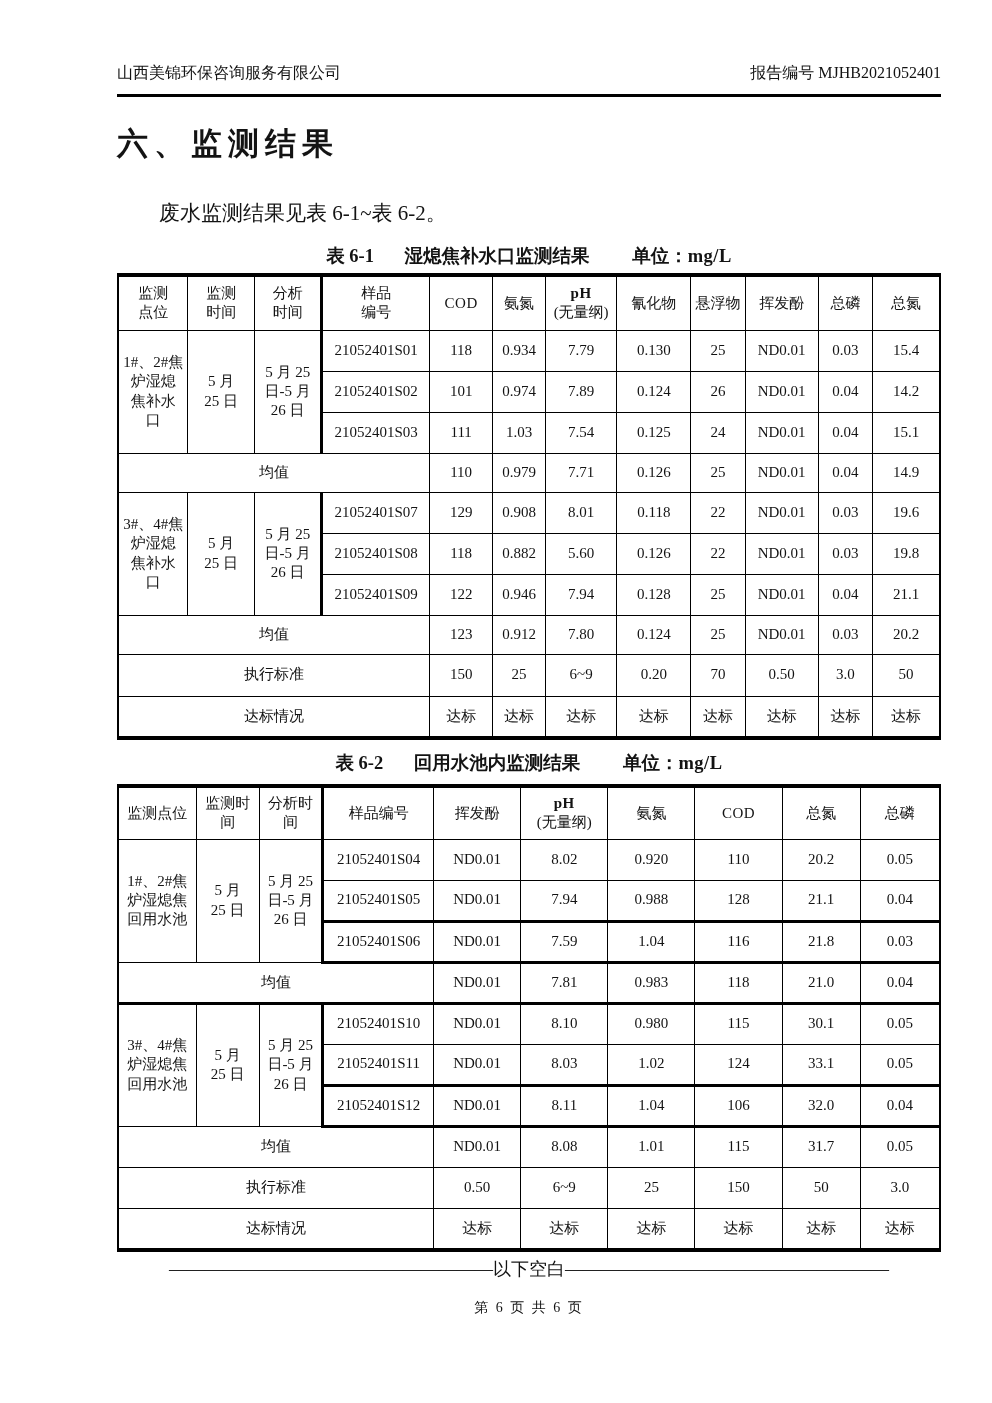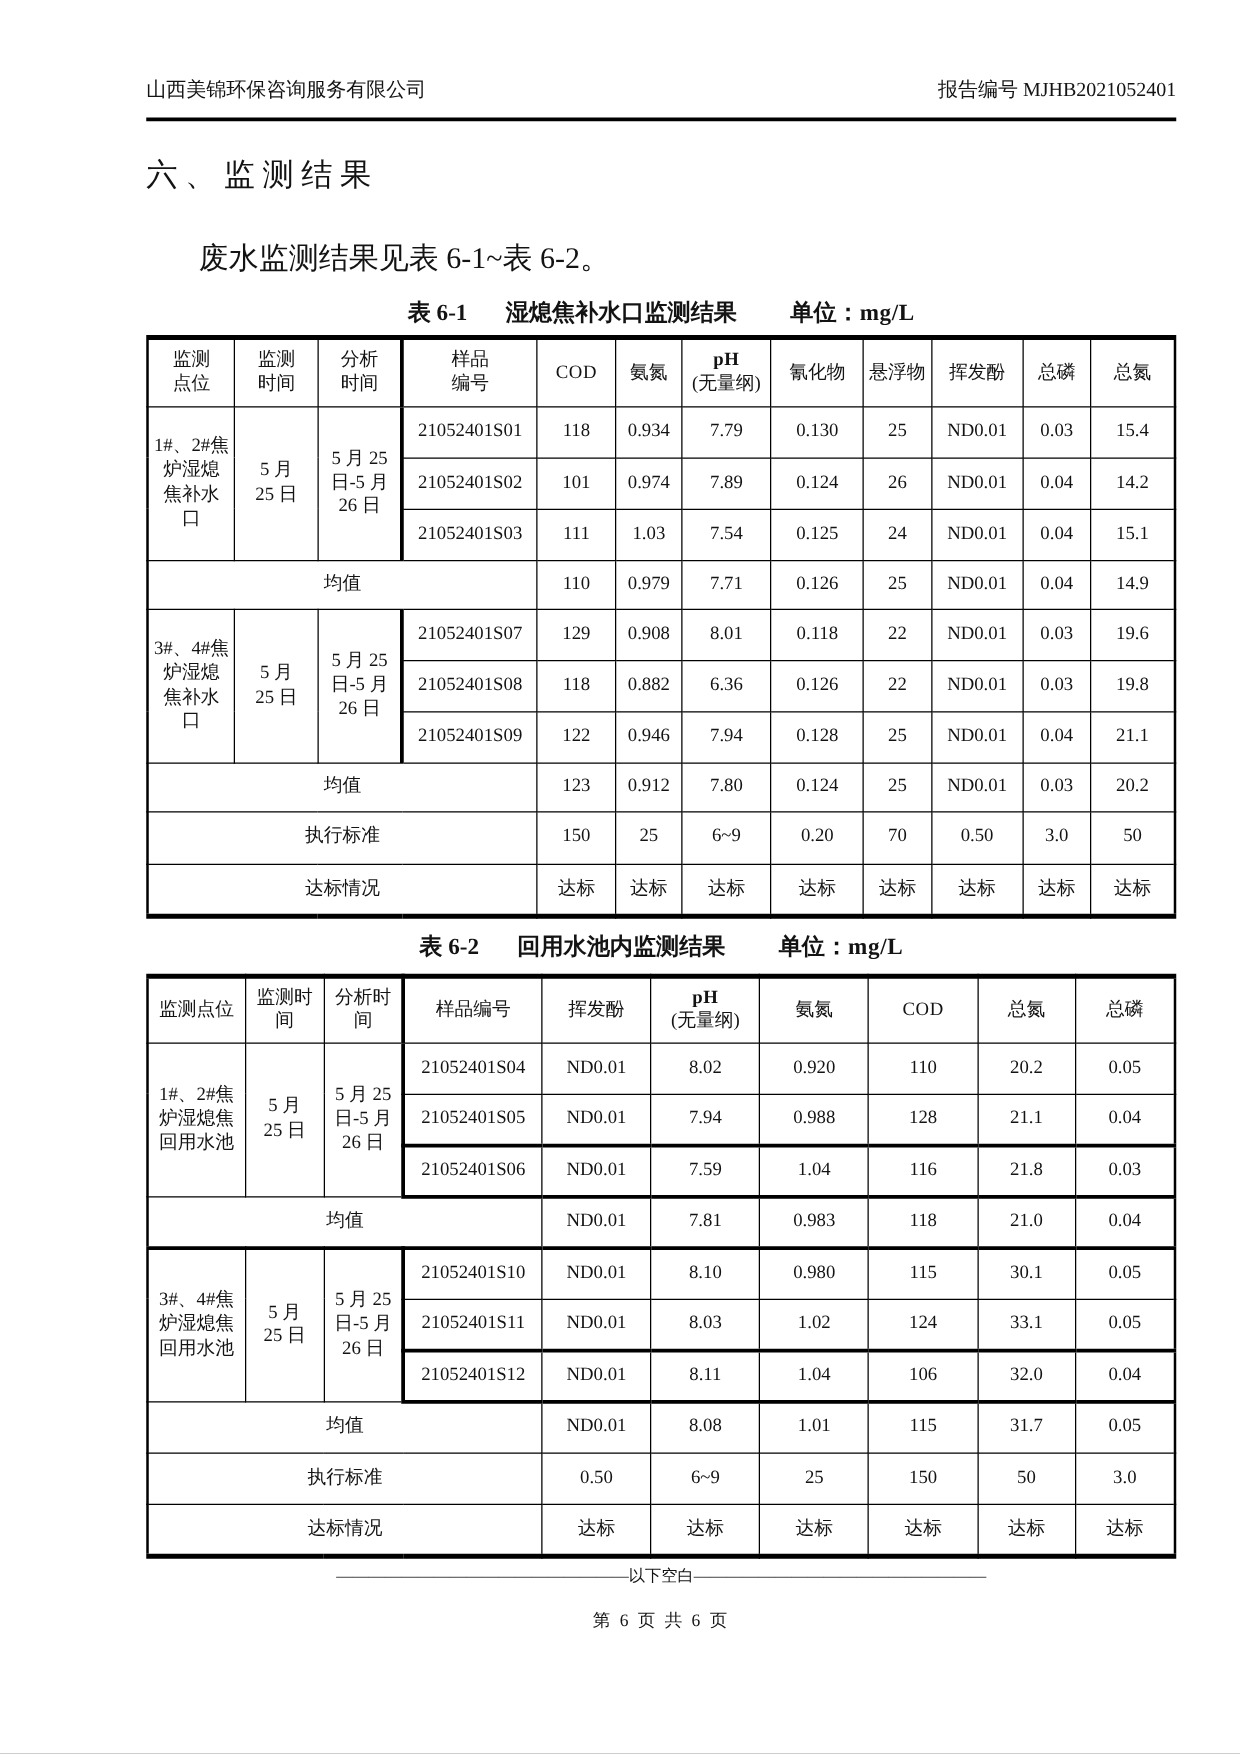--- a/index.html
+++ b/index.html
@@ -6,22 +6,22 @@
   .page{
     width:992px;height:1403px;box-sizing:border-box;
     margin:0 auto;background:#fff;color:#131313;
     padding:62px 51px 0 117px;
     font-family:"Liberation Serif","DejaVu Serif",serif;
     overflow:hidden;
   }
   .doc-header{display:flex;justify-content:space-between;align-items:flex-end;
     font-size:16px;line-height:22px;}
   .header-rule{border-bottom:3px solid #000;margin-top:10px;}
-  .section-title{font-size:25px;font-weight:400;margin:26px 0 0 0;letter-spacing:6px;}
-  .intro{font-size:24px;margin:34px 0 0 0;text-indent:42px;}
+  .section-title{font-size:31px;font-weight:700;margin:26px 0 0 0;letter-spacing:6px;}
+  .intro{font-size:21px;margin:34px 0 0 0;text-indent:42px;}
   .caption{text-align:center;font-size:18.5px;line-height:26px;margin:16px 0 0 0;white-space:nowrap;}
   .caption.c2{margin-top:10px;}
   .cap-label{font-weight:700;margin-right:26px;}
   .cap-title{font-weight:700;}
   .cap-unit{font-weight:700;margin-left:38px;}
   table.t{width:100%;border-collapse:collapse;table-layout:fixed;
     font-size:15px;border:2px solid #000;border-top-width:4px;border-bottom-width:4px;}
   .t1{margin-top:4px;}
   .t2{margin-top:8px;}
   .t th,.t td{
@@ -30,21 +30,21 @@
   }
   .thick-r{border-right-width:3px !important;}
   .bt td{border-bottom-width:3px;}
   .lat-b{font-weight:700;letter-spacing:.5px;}
   .ph-sub{display:block;font-weight:400;}
   
   .t1 tr.hdr{height:55px;}  .t1 tr.smp{height:41px;}
   .t1 tr.mean{height:39px;} .t1 tr.std{height:42px;} .t1 tr.ok{height:42px;}
   .t2 tr.hdr{height:53px;}  .t2 tr.smp{height:41px;}
   .t2 tr.mean{height:41px;} .t2 tr.std{height:41px;} .t2 tr.ok{height:42px;}
-  .blank-line{text-align:center;font-size:13px;margin-top:5px;white-space:nowrap;overflow:hidden;}
+  .blank-line{text-align:center;font-size:18px;margin-top:5px;white-space:nowrap;overflow:hidden;}
   .page-num{text-align:center;font-size:14px;margin-top:18px;white-space:pre;letter-spacing:2px;}
 </style>
 </head>
 <body>
 
 <div class="page">
 
   <div class="doc-header">
     <span>山西美锦环保咨询服务有限公司</span>
     <span>报告编号 MJHB2021052401</span>
@@ -166,21 +166,21 @@
         <td>0.118</td>
         <td>22</td>
         <td>ND0.01</td>
         <td>0.03</td>
         <td>19.6</td>
       </tr>
       <tr class="smp">
         <td>21052401S08</td>
         <td>118</td>
         <td>0.882</td>
-        <td>6.36</td>
+        <td>5.60</td>
         <td>0.126</td>
         <td>22</td>
         <td>ND0.01</td>
         <td>0.03</td>
         <td>19.8</td>
       </tr>
       <tr class="smp">
         <td>21052401S09</td>
         <td>122</td>
         <td>0.946</td>

